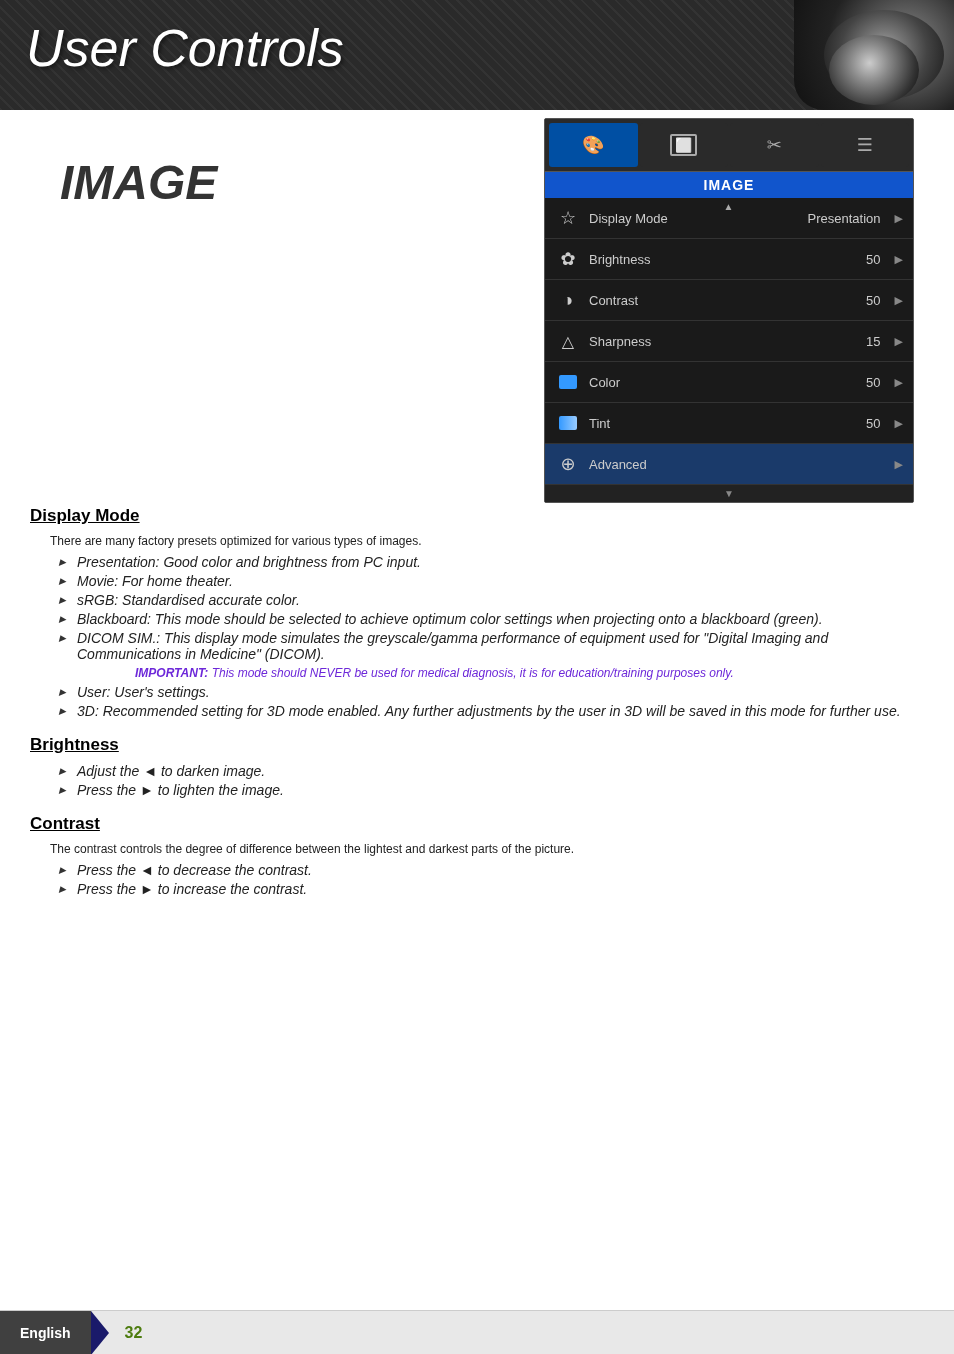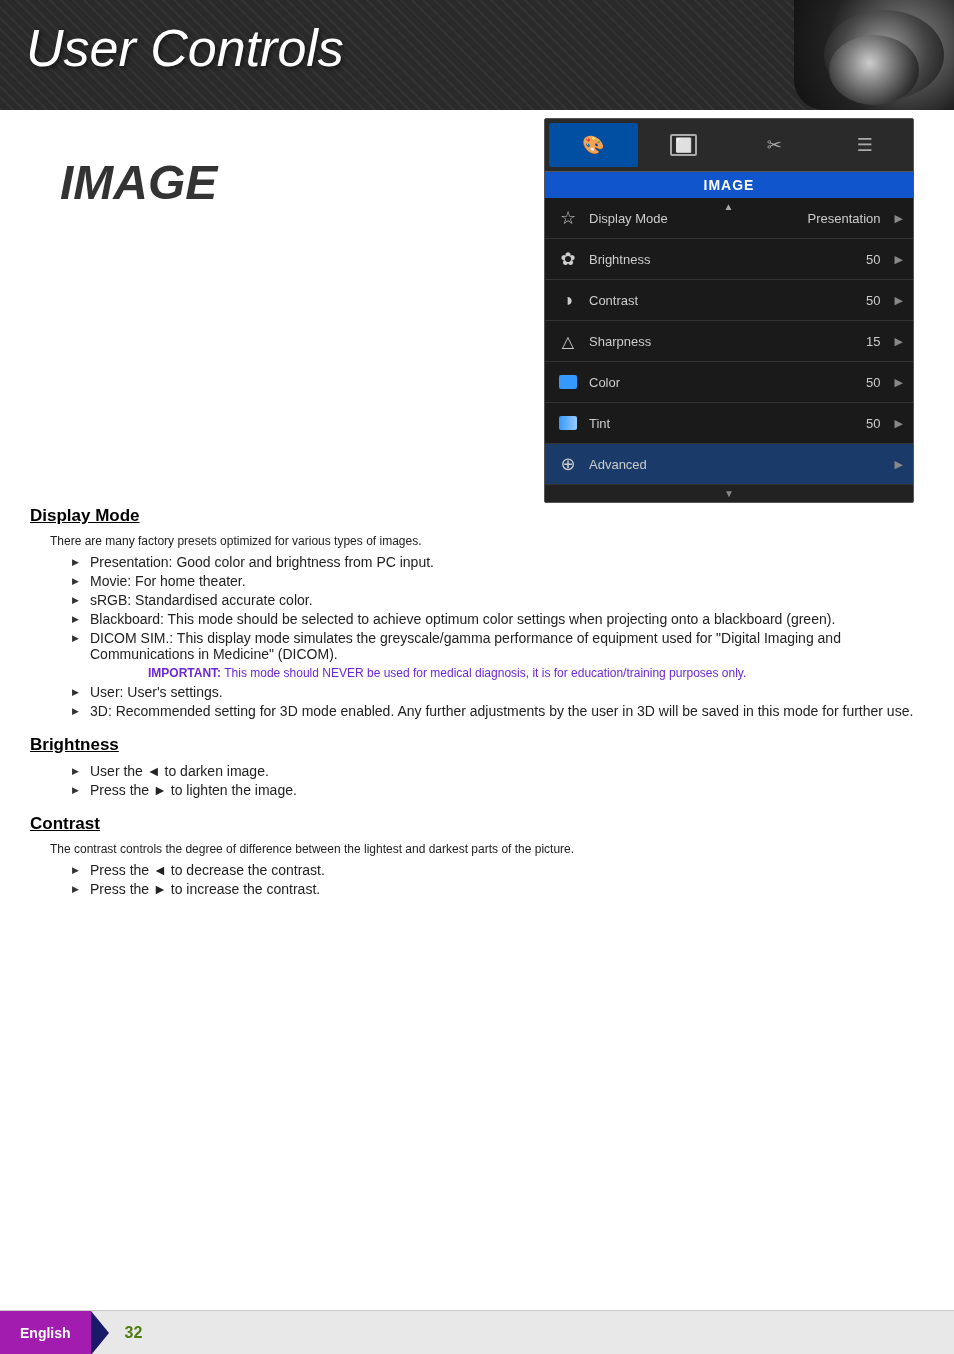--- a/index.html
+++ b/index.html
@@ -196,22 +196,23 @@
     }
 
     .section-intro {
       font-size: 12px;
       color: #222;
       margin-bottom: 6px;
       margin-left: 20px;
     }
 
     .bullet-list {
-      margin-left: 60px;
+      margin-left: 47px;
       list-style: none;
+      font-style: italic;
     }
     .bullet-list li {
       font-size: 14px;
       color: #222;
       margin-bottom: 3px;
       position: relative;
     }
     .bullet-list li::before {
       content: '▶';
       position: absolute;
@@ -239,21 +240,21 @@
       bottom: 0;
       left: 0;
       right: 0;
       height: 44px;
       background: #e8e8e8;
       border-top: 1px solid #ccc;
       display: flex;
       align-items: center;
     }
     .footer-lang {
-      background: #a21caf;
+      background: #404040;
       color: #fff;
       padding: 6px 20px;
       font-size: 14px;
       font-weight: bold;
       height: 100%;
       display: flex;
       align-items: center;
     }
     .footer-page {
       font-size: 16px;
@@ -392,21 +393,21 @@
       <p class="important-note">
         <strong>IMPORTANT:</strong> This mode should NEVER be used for medical diagnosis, it is for education/training purposes only.
       </p>
     </li>
     <li>User: User's settings.</li>
     <li>3D: Recommended setting for 3D mode enabled. Any further adjustments by the user in 3D will be saved in this mode for further use.</li>
   </ul>
 
   <div class="section-title">Brightness</div>
   <ul class="bullet-list">
-    <li>User the ◄ to darken image.</li>
+    <li>Adjust the ◄ to darken image.</li>
     <li>Press the ► to lighten the image.</li>
   </ul>
 
   <div class="section-title">Contrast</div>
   <p class="section-intro">The contrast controls the degree of difference between the lightest and darkest parts of the picture.</p>
   <ul class="bullet-list">
     <li>Press the ◄ to decrease the contrast.</li>
     <li>Press the ► to increase the contrast.</li>
   </ul>
 

